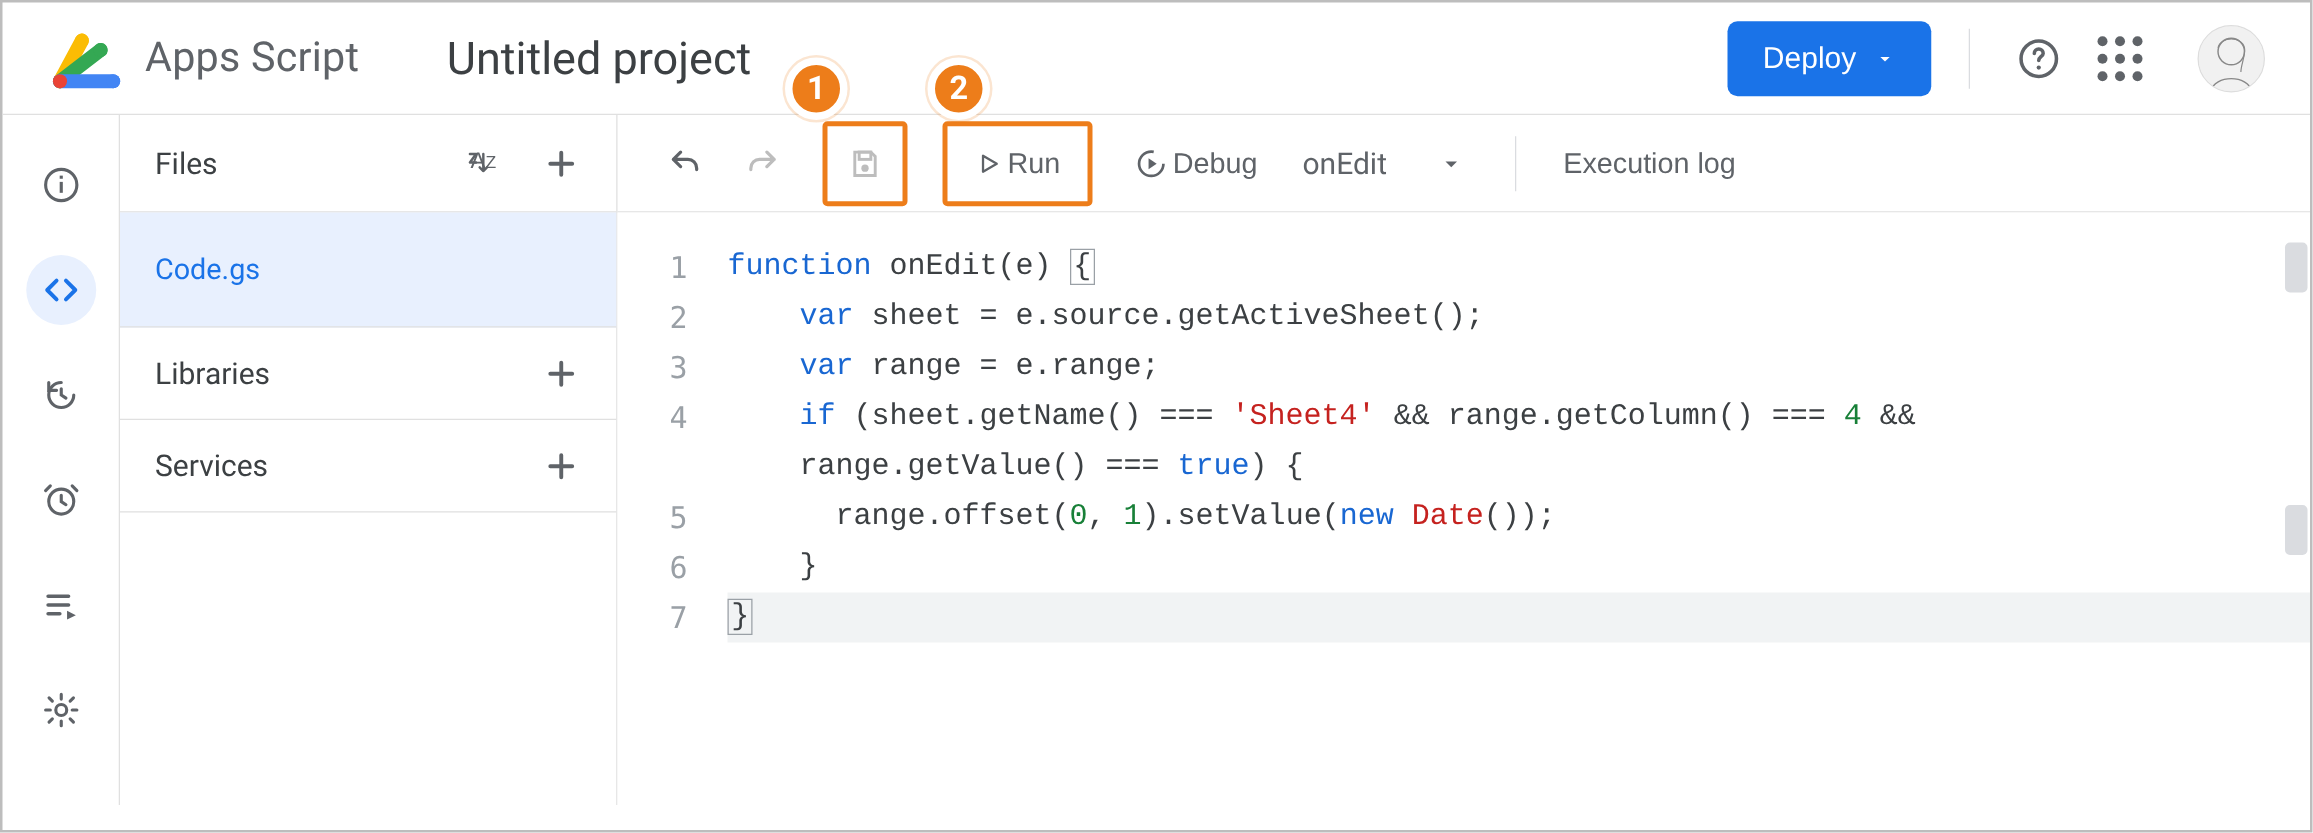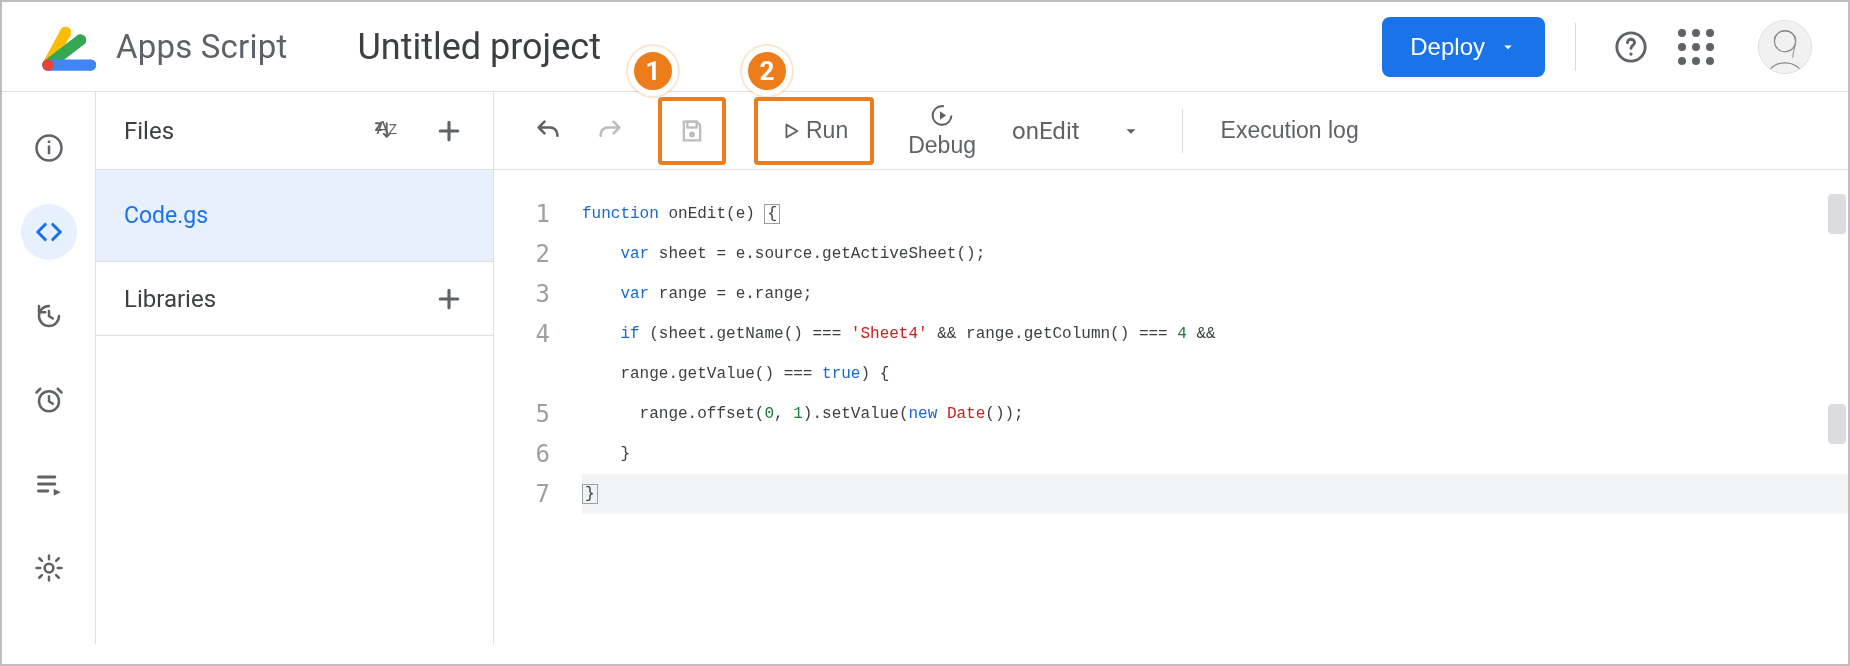--- a/index.html
+++ b/index.html
@@ -97,21 +97,21 @@
     z-index:10;
   }
   
   .code-wrap { flex:1; display:flex; background:#fff; position:relative;}
   .gutter {
     width:70px; padding:24px 14px 0 0; text-align:right; color:#9aa0a6; font-family: ui-monospace,Consolas,monospace; font-size:24px;
     line-height:40px; user-select:none;
   }
   pre.code {
     flex:1; padding:24px 0 0 18px; font-family: ui-monospace,Consolas,"Courier New",monospace;
-    font-size:16px; line-height:40px; color:#3c4043; white-space:pre;
+    font-size:24px; line-height:40px; color:#3c4043; white-space:pre;
   }
   .tok-kw { color:#1967d2; }
   .tok-fn { color:#3c4043; }
   .tok-str { color:#c5221f; }
   .tok-num { color:#188038; }
   .tok-bool { color:#1967d2; }
   .tok-type { color:#c5221f; }
   .brace-hl { border:1px solid #9aa0a6; padding:0 2px; }
   .cursor-line { background:#f1f3f4; display:inline-block; width:100%;}
   .scrollbar-stub { position:absolute; right:2px; width:18px; background:#dadce0; border-radius:4px;}
@@ -246,20 +246,29 @@
     </div>
     <div class="section-row">
       <span>Libraries</span>
       <span class="spacer"></span>
       <span class="icon-btn-sm">
         <svg width="30" height="30" viewBox="0 0 24 24">
             <path d="M12 5v14M5 12h14" stroke="currentColor" stroke-width="2.5" stroke-linecap="round"></path>
           </svg>
       </span>
     </div>
+    <div class="section-row">
+      <span>Services</span>
+      <span class="spacer"></span>
+      <span class="icon-btn-sm">
+        <svg width="30" height="30" viewBox="0 0 24 24">
+            <path d="M12 5v14M5 12h14" stroke="currentColor" stroke-width="2.5" stroke-linecap="round"></path>
+          </svg>
+      </span>
+    </div>
   </div>
 
   <div class="editor-area">
 
     <div class="callout" style="top:-46px; left:134px;">1</div>
     <div class="callout" style="top:-46px; left:248px;">2</div>
 
     <div class="toolbar">
       <button class="tool-btn">
         <svg width="28" height="28" viewBox="0 0 24 24">
@@ -284,21 +293,21 @@
 
       <span class="highlight-box" style="margin-left:22px;">
         <button class="tool-btn" style="padding:0 20px;">
           <svg width="22" height="22" viewBox="0 0 24 24">
               <path d="M7 5v14l12-7z" fill="none" stroke="currentColor" stroke-width="2" stroke-linejoin="round"></path>
             </svg>
           <span>Run</span>
         </button>
       </span>
 
-      <button class="tool-btn" style="margin-left:14px;flex-direction:column;">
+      <button class="tool-btn" style="margin-left:14px;">
         <svg width="26" height="26" viewBox="0 0 24 24">
             <circle cx="12" cy="12" r="9" fill="none" stroke="currentColor" stroke-width="2" stroke-dasharray="44 14"></circle>
             <path d="M10 8v8l6-4z" fill="currentColor"></path>
           </svg>
         <span>Debug</span>
       </button>
 
       <div class="fn-select">
         <span>onEdit</span>
         <svg width="22" height="22" viewBox="0 0 24 24">

